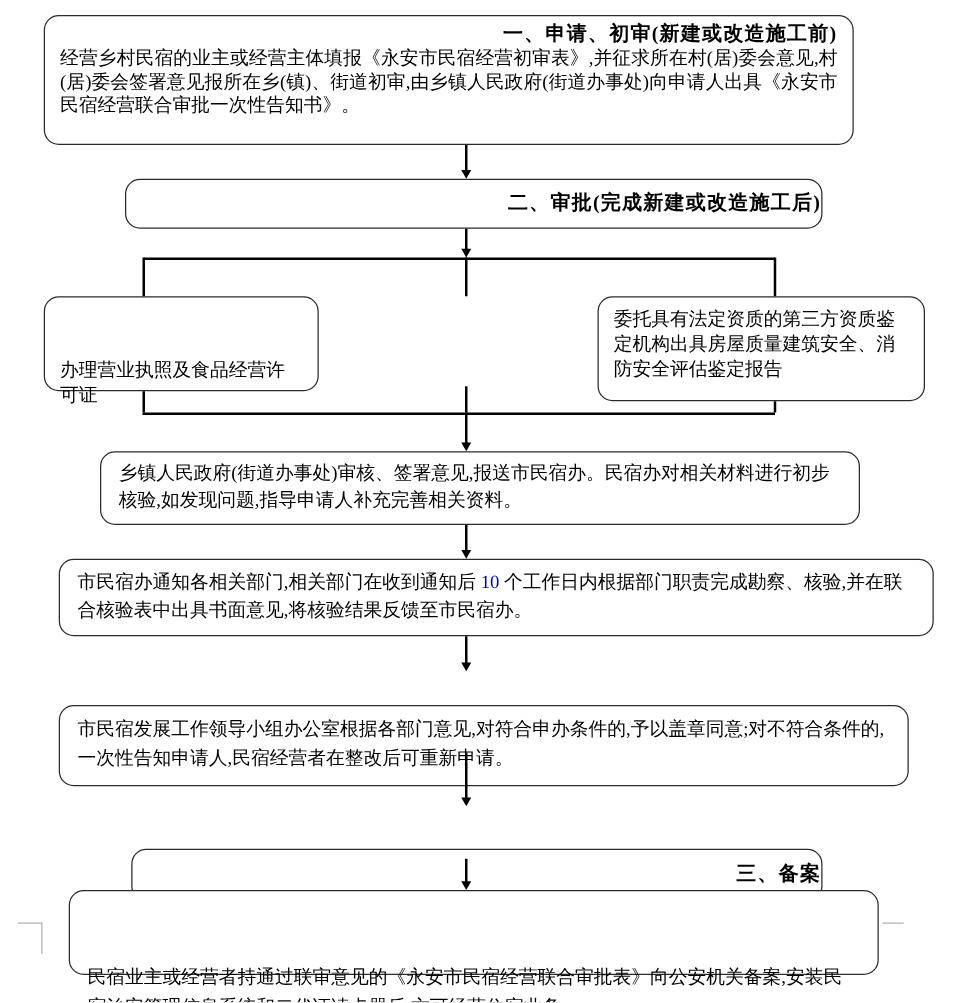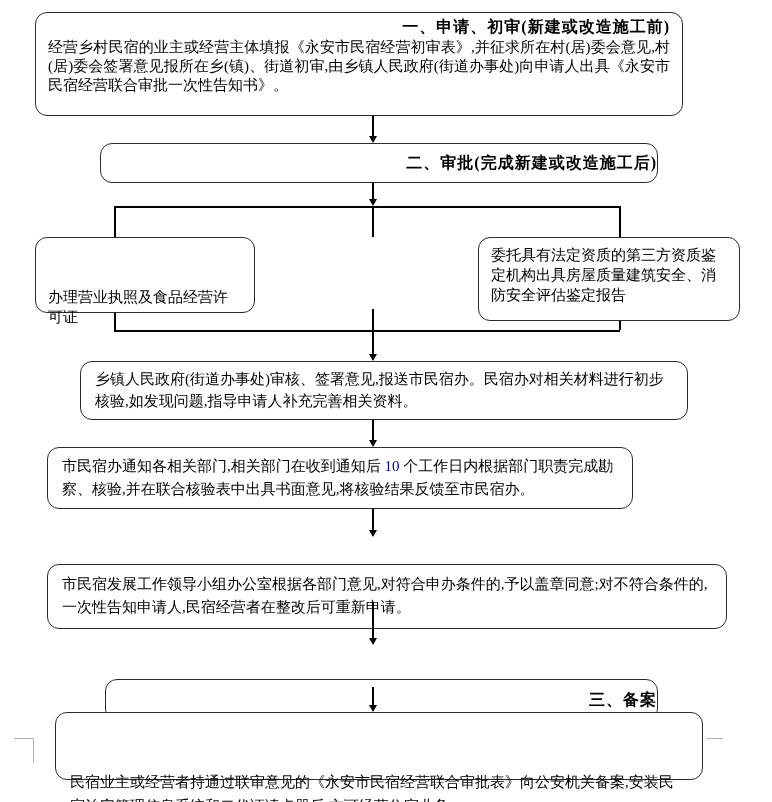--- a/index.html
+++ b/index.html
@@ -57,21 +57,21 @@
   <div class="vline" style="left:372px;top:330px;height:25px;"></div>
   <div class="arrow" style="left:373px;top:354px;"></div>
 
   <div class="rbox" style="left:80px;top:361px;width:608px;height:59px;padding:6px 14px;">
     <div class="box-body" style="text-align:left;line-height:22px;">乡镇人民政府(街道办事处)审核、签署意见,报送市民宿办。民宿办对相关材料进行初步核验,如发现问题,指导申请人补充完善相关资料。</div>
   </div>
 
   <div class="vline" style="left:372px;top:420px;height:21px;"></div>
   <div class="arrow" style="left:373px;top:440px;"></div>
 
-  <div class="rbox" style="left:47px;top:447px;width:586px;height:62px;padding:7px 14px;">
+  <div class="rbox" style="left:47px;top:447px;width:700px;height:62px;padding:7px 14px;">
     <div class="box-body" style="text-align:left;line-height:23px;"><span>市民宿办通知各相关部门,相关部门在收到通知后 </span><span class="days" style="color: rgb(0, 0, 153);">10</span><span> 个工作日内根据部门职责完成勘察、核验,并在联合核验表中出具书面意见,将核验结果反馈至市民宿办。</span></div>
   </div>
 
   <div class="vline" style="left:372px;top:509px;height:23px;"></div>
   <div class="arrow" style="left:373px;top:530px;"></div>
 
   <div class="rbox" style="left:47px;top:537px;width:680px;height:65px;padding:8px 14px;margin-top:27px;">
     <div class="box-body" style="text-align:left;line-height:23px;">市民宿发展工作领导小组办公室根据各部门意见,对符合申办条件的,予以盖章同意;对不符合条件的,一次性告知申请人,民宿经营者在整改后可重新申请。</div>
   </div>
 

